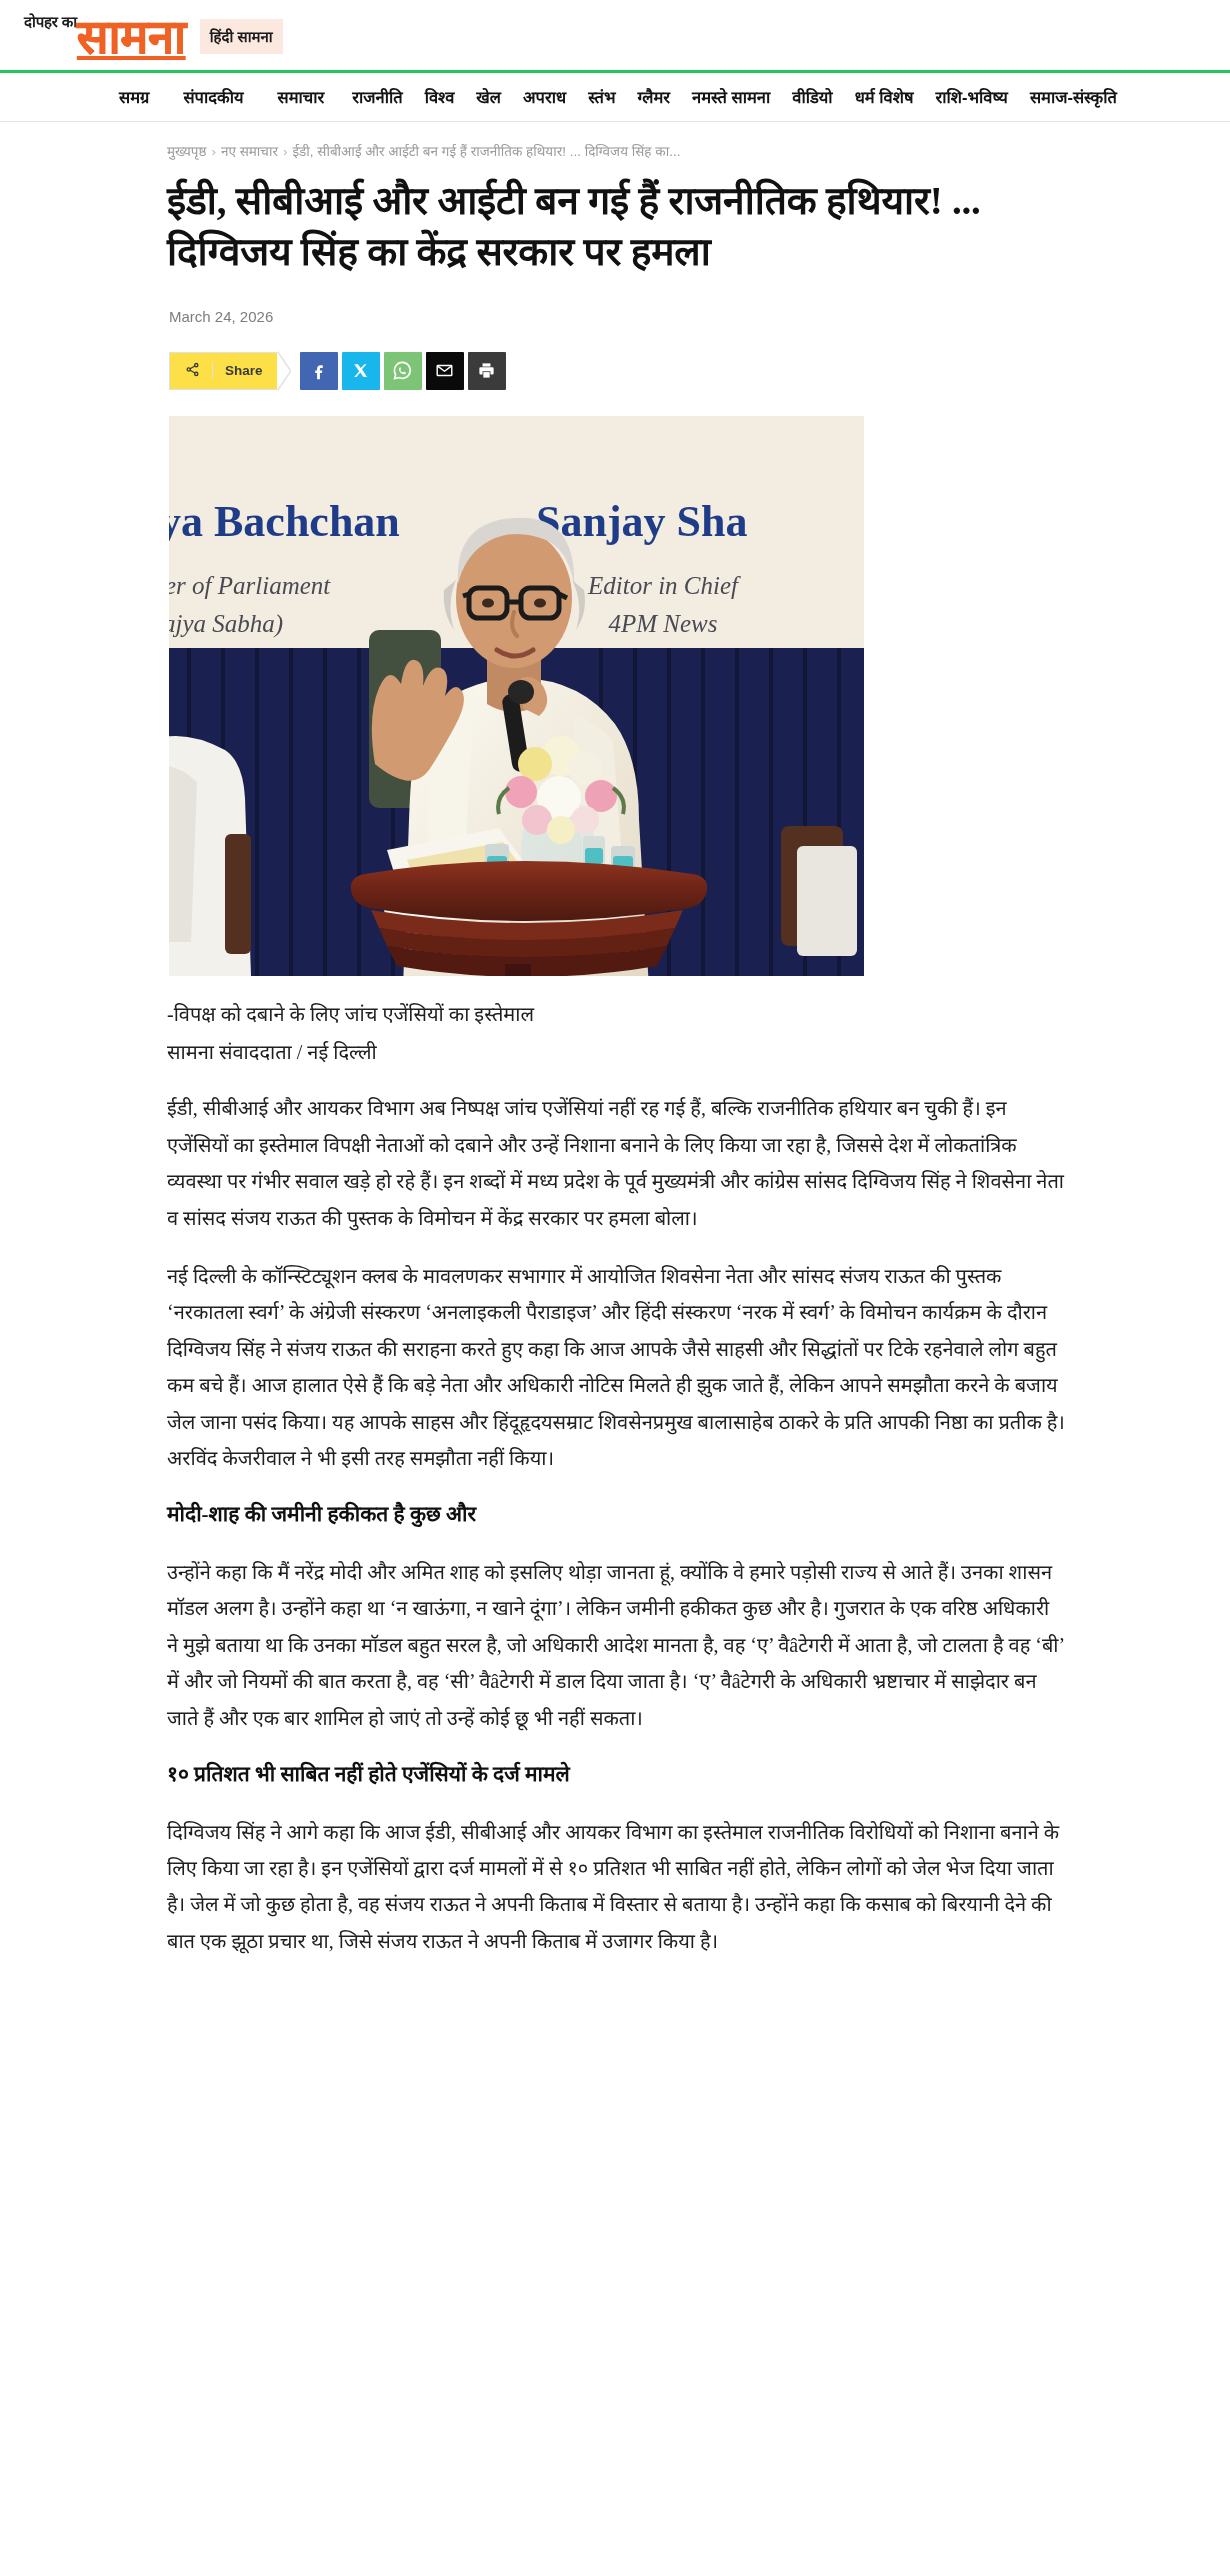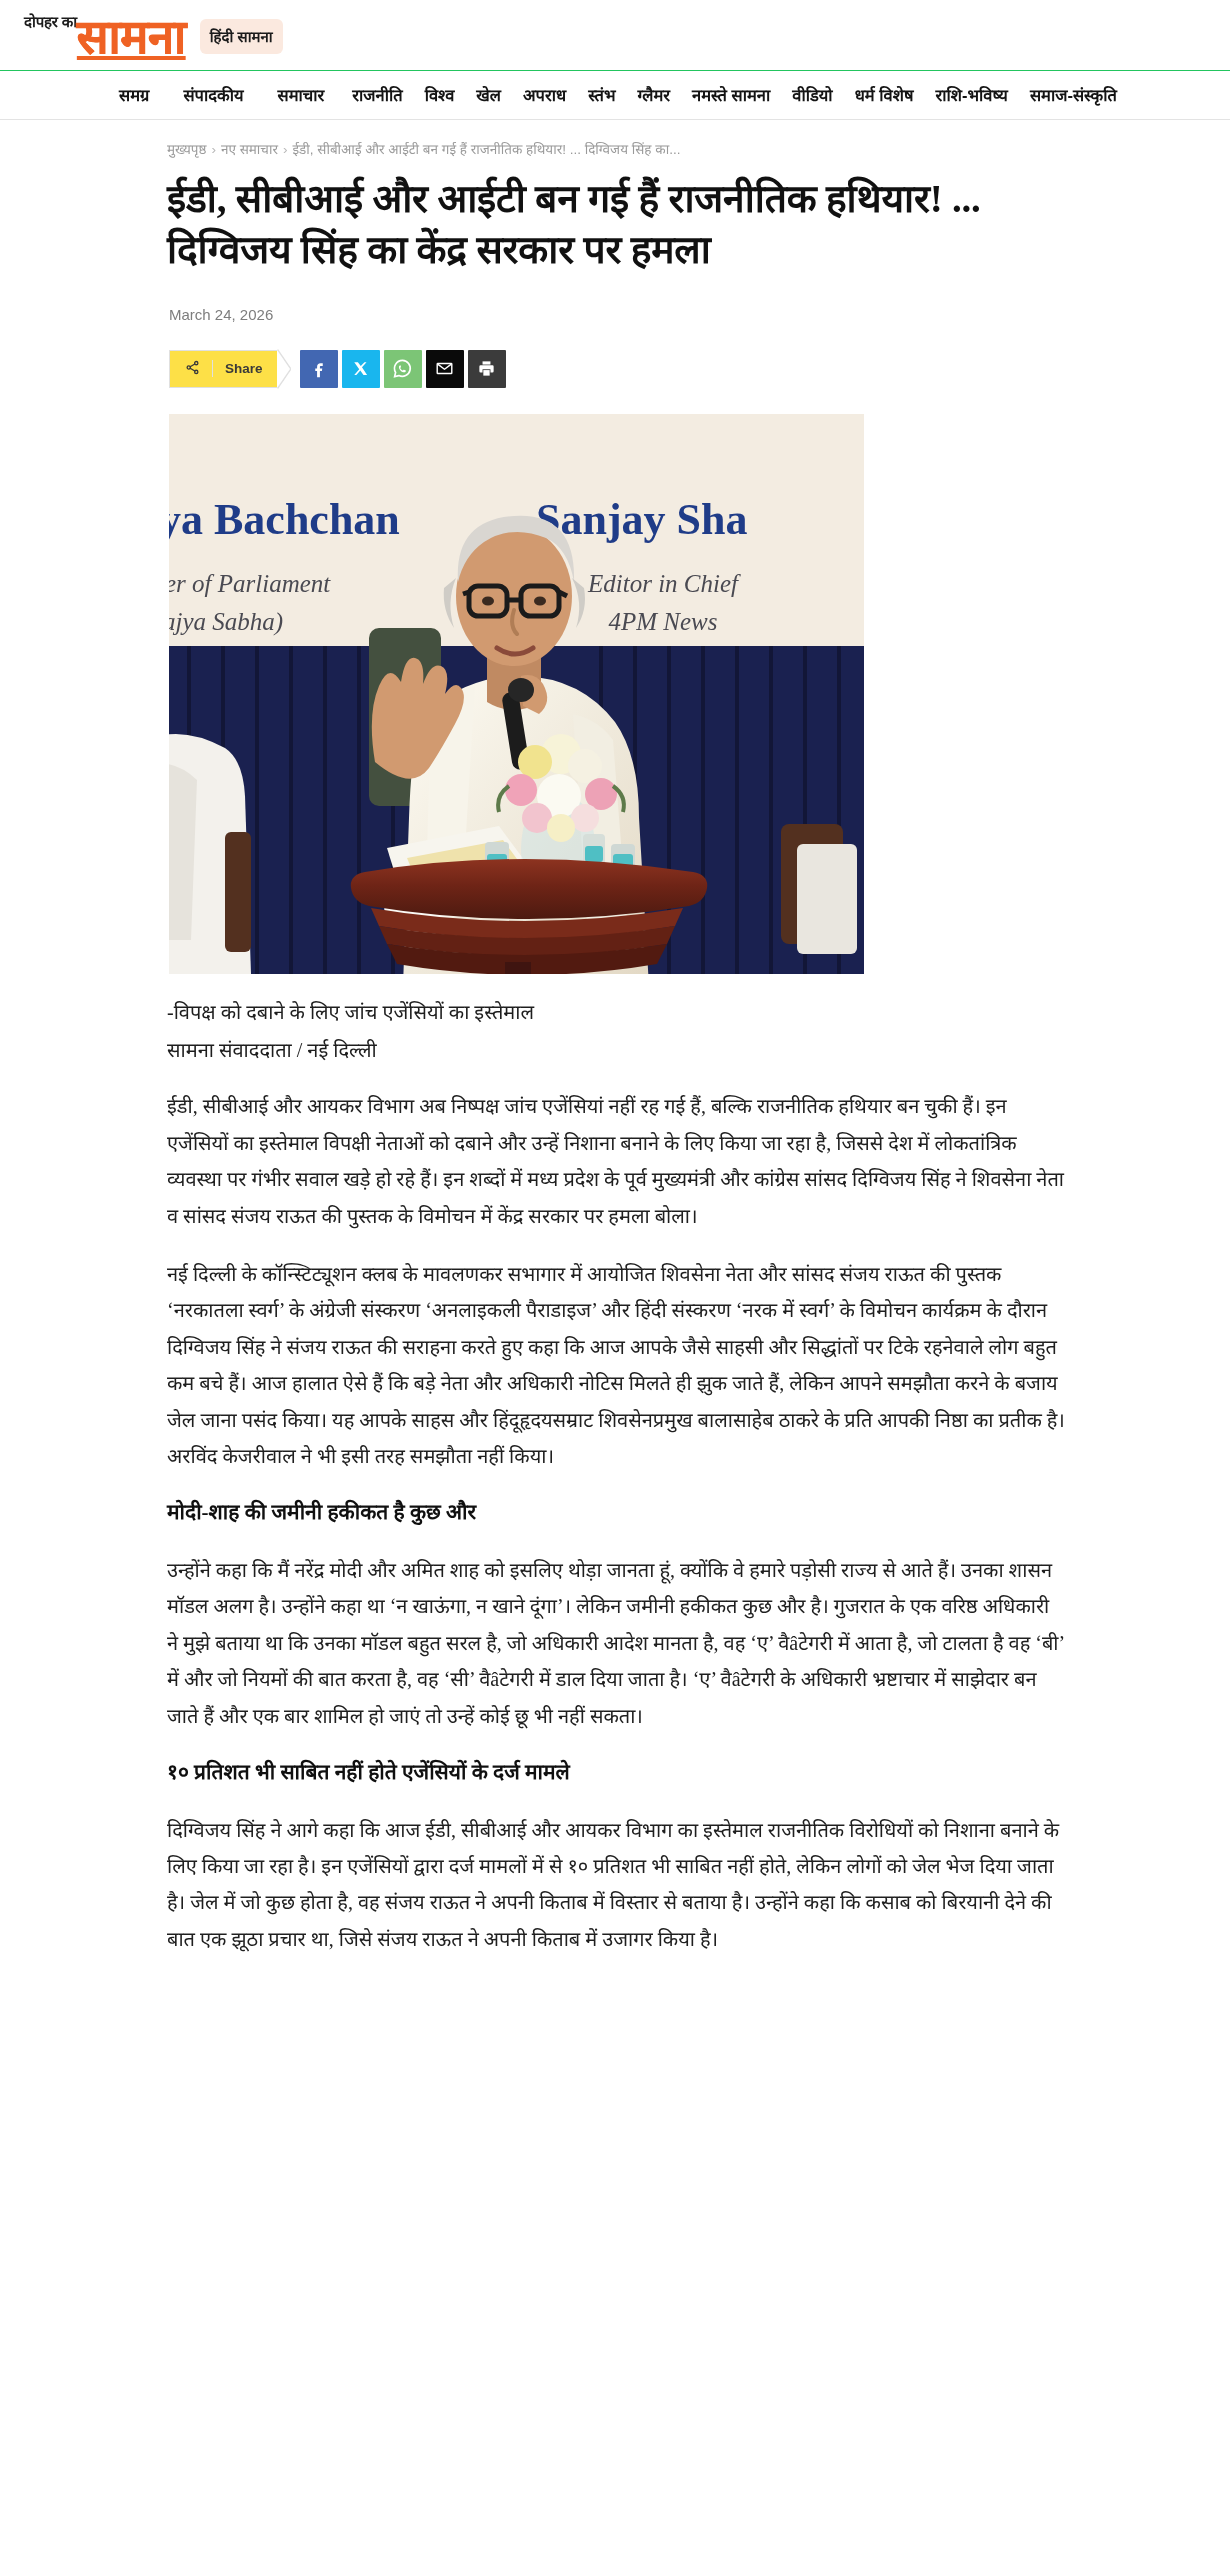--- a/index.html
+++ b/index.html
@@ -50,27 +50,26 @@
   }
   .logo-badge {
     background: #fbe9df;
     color: #1b1b1b;
     font-family: "Liberation Sans", "DejaVu Sans", sans-serif;
     font-weight: 700;
     font-size: 15px;
     padding: 7px 10px 8px 10px;
     margin-bottom: 6px;
     white-space: nowrap;
-    border-radius: 6px;
   }
 
   
   .navbar {
     width: 1230px;
-    border-top: 1px solid #22c55e;
+    border-top: 3px solid #22c55e;
     border-bottom: 1px solid #e3e3e3;
     background: #ffffff;
     padding: 10px 0 11px 0;
     display: flex;
     align-items: center;
     justify-content: center;
     gap: 0;
     overflow: hidden;
   }
   .nav-item {

